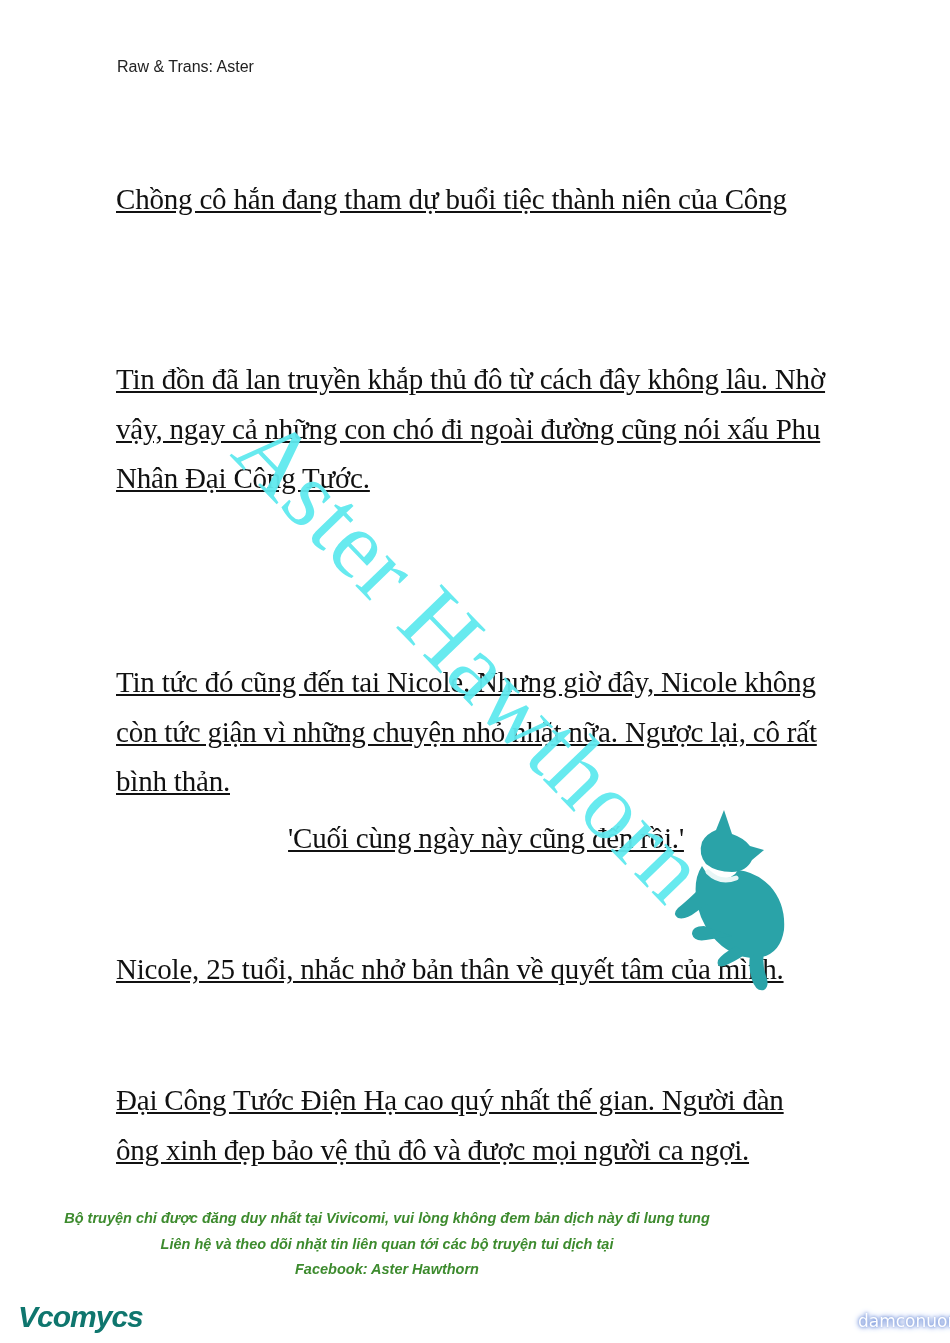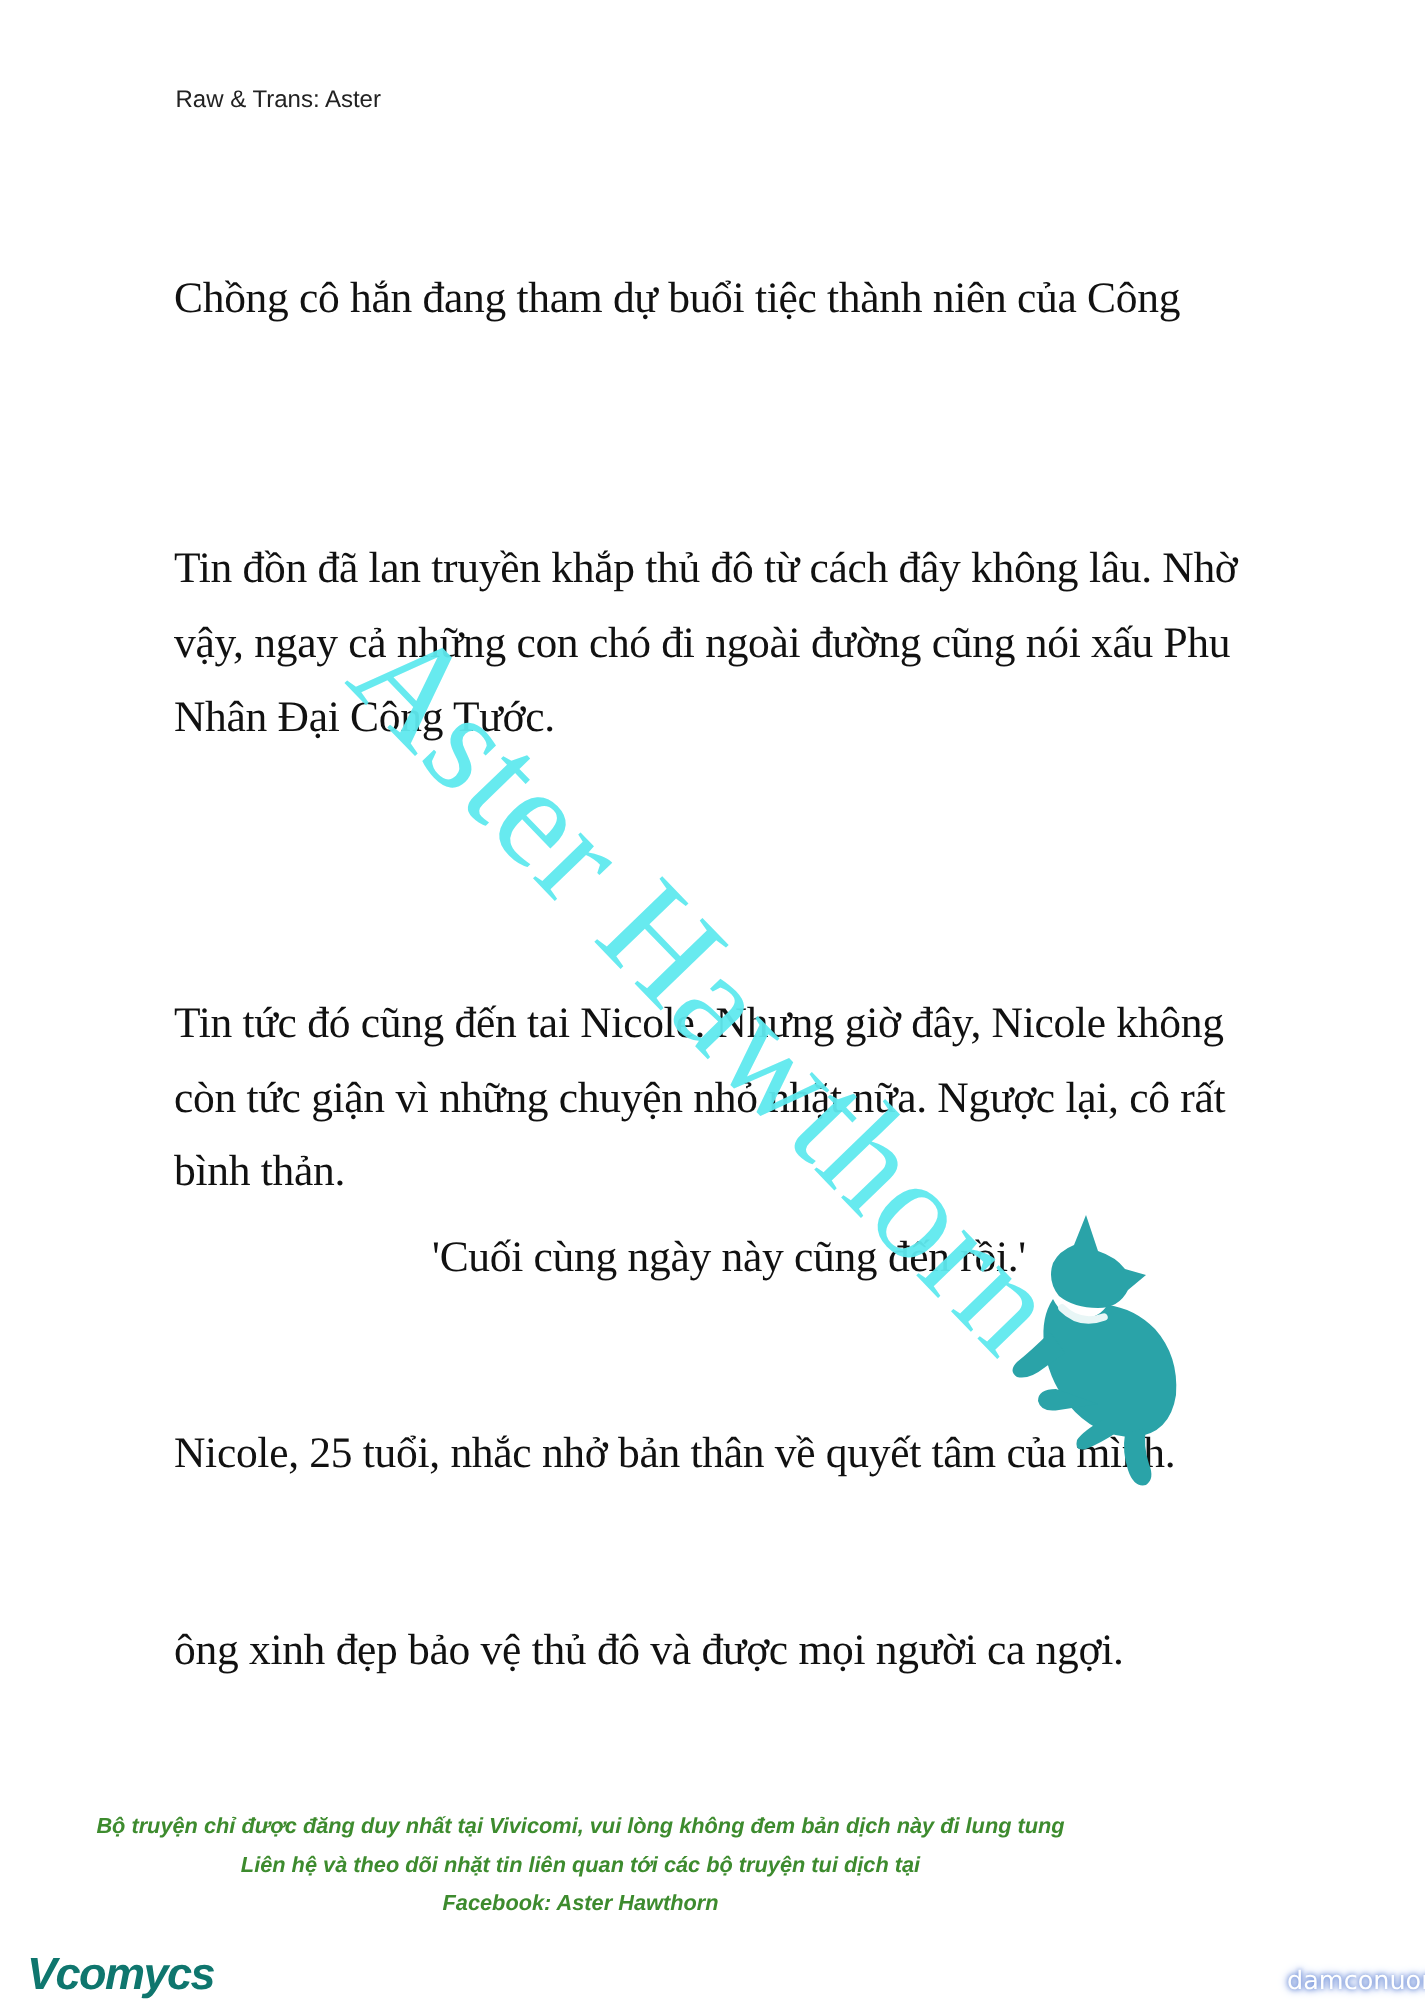--- a/index.html
+++ b/index.html
@@ -10,21 +10,21 @@
   }
   .header {
     position: absolute; left: 117px; top: 58px;
     font-family: "Liberation Sans", sans-serif; font-size: 16px; color: #222;
   }
   .para {
     position: absolute; left: 116px; width: 740px;
     font-size: 29px; line-height: 49.5px; color: #111;
     letter-spacing: -0.2px;
   }
-  .para span { display: block; white-space: nowrap; }
+  .para span { display: block; white-space: nowrap; text-decoration: underline; }
   .watermark {
     position: absolute; left: 118px; top: 573px;
     transform-origin: 0 0; transform: rotate(46deg) translate(-8px, -250px);
     font-family: "Liberation Serif", serif; font-size: 96px;
     color: #5fe9ef; white-space: nowrap; letter-spacing: 1px;
     opacity: 0.95; pointer-events: none;
   }
   .cat { position: absolute; left: 672px; top: 808px; width: 126px; height: 184px; }
   .footer {
     position: absolute; left: 0; width: 774px; text-align: center;
@@ -65,20 +65,21 @@
 
 <div class="para" style="top:814px;text-align:center;">
   <span>'Cuối cùng ngày này cũng đến rồi.'</span>
 </div>
 
 <div class="para" style="top:945px;">
   <span>Nicole, 25 tuổi, nhắc nhở bản thân về quyết tâm của mình.</span>
 </div>
 
 <div class="para" style="top:1076px;">
+  <span>Đại Công Tước Điện Hạ cao quý nhất thế gian. Người đàn</span>
   <span>ông xinh đẹp bảo vệ thủ đô và được mọi người ca ngợi.</span>
 </div>
 
 <div class="watermark">Aster Hawthorn</div>
 
 <svg class="cat" viewBox="0 0 126 184">
   <g fill="#2aa3a8">
 
     <path d="M52 2 L60 26 Q72 30 78 38 L92 42 L80 52 Q74 64 60 64 Q44 64 34 56 Q26 46 30 34 Q34 26 44 22 Z"></path>
 

